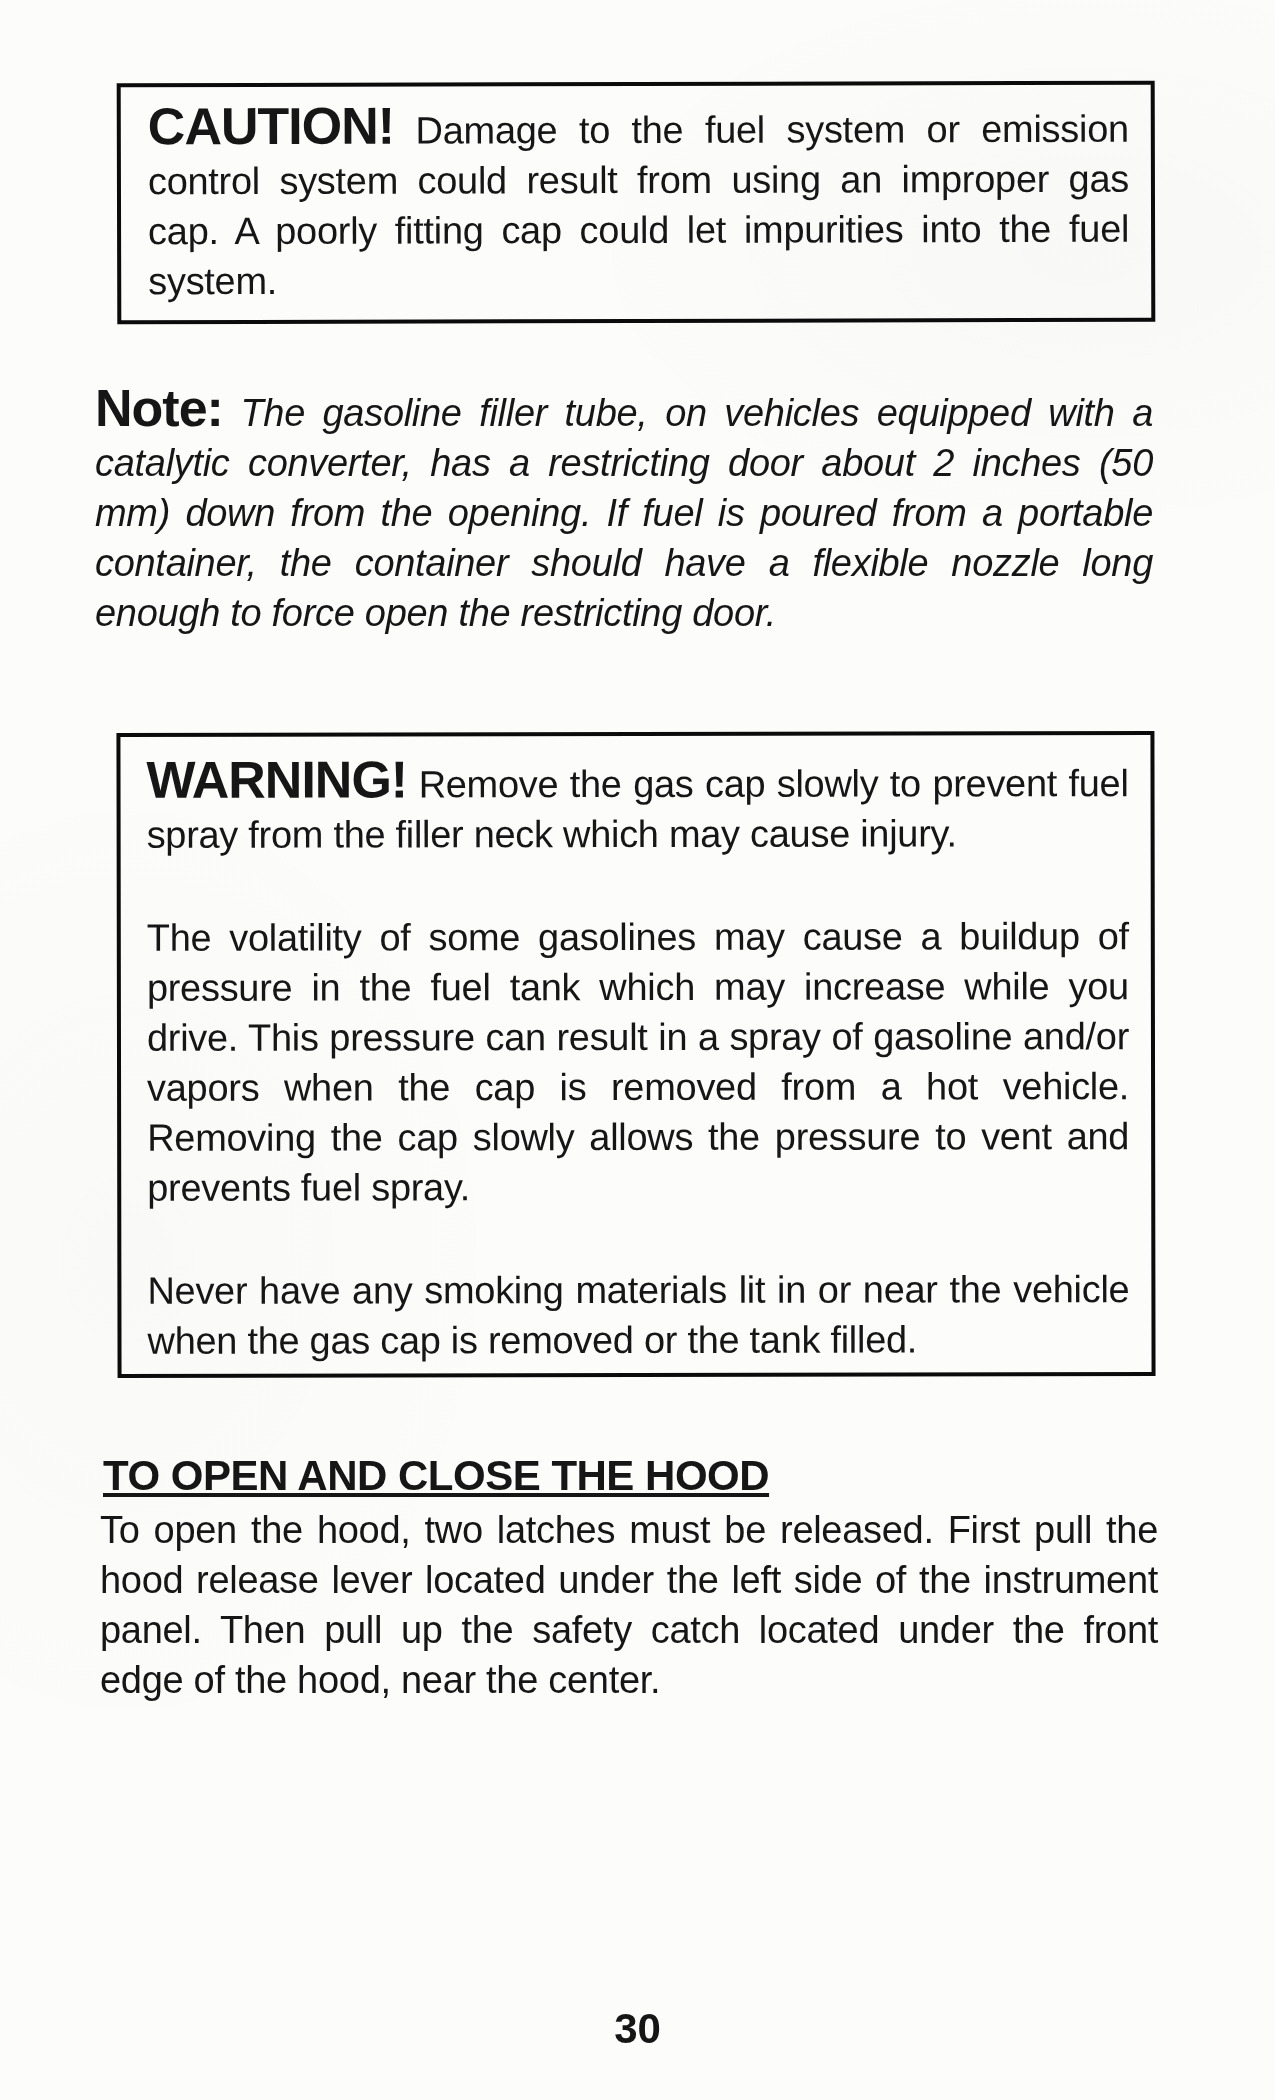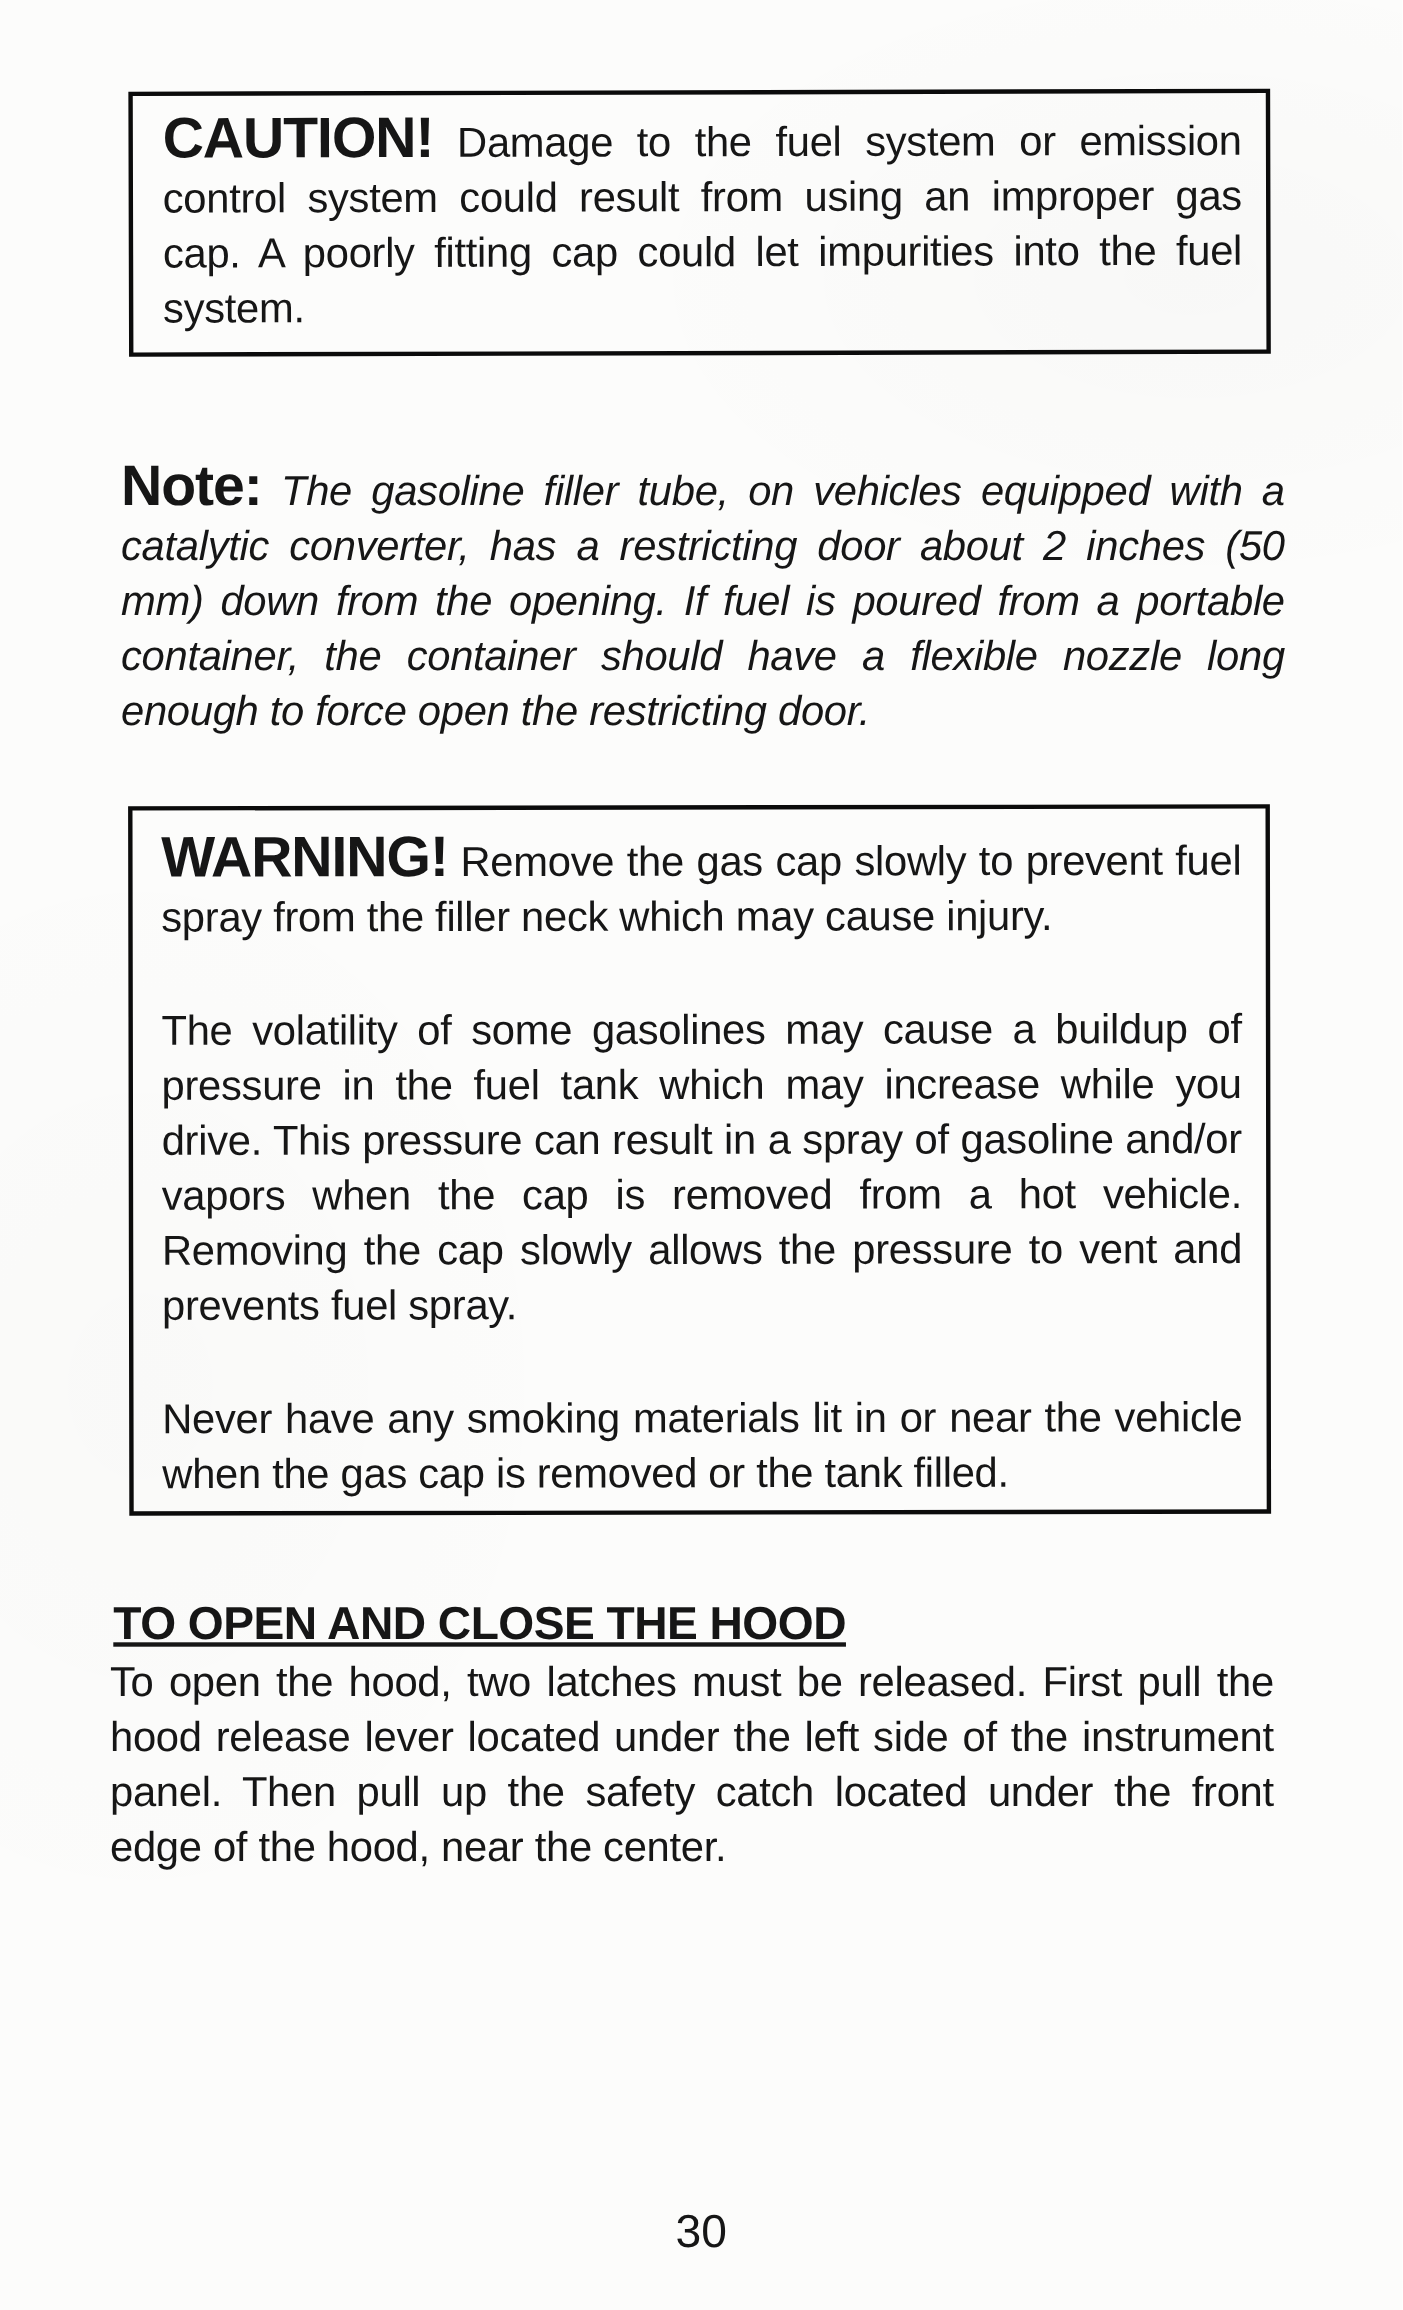--- a/index.html
+++ b/index.html
@@ -46,44 +46,43 @@
   }
   .warning-box {
     left: 117px; top: 732px;
     width: 1038px; height: 645px;
     padding: 18px 22px 0 26px;
     transform: rotate(-0.1deg);
   }
   .warning-box .jtext { margin-bottom: 53px; }
   .note-block {
     position: absolute;
-    left: 110px; top: 383px;
+    left: 95px; top: 383px;
     width: 1058px;
-    margin-top: 34px;
   }
   .note-italic { font-style: italic; }
   .section-heading {
     position: absolute;
     left: 103px; top: 1451px;
     margin: 0;
     font-size: 42px;
     font-weight: 700;
     line-height: 50px;
     letter-spacing: -0.5px;
     text-decoration: underline;
   }
   .para-1 { position: absolute; left: 100px; top: 1505px; width: 1058px; }
   .para-2 { position: absolute; left: 100px; top: 1731px; width: 1058px; }
   .page-number {
     position: absolute;
     left: 0; top: 2004px;
     width: 1275px;
     text-align: center;
     font-size: 42px;
-    font-weight: 400;
+    font-weight: 700;
     line-height: 50px;
   }
 </style>
 </head>
 <body>
 
 <div class="page">
 
   <div class="frame caution-box">
     <p class="jtext">

